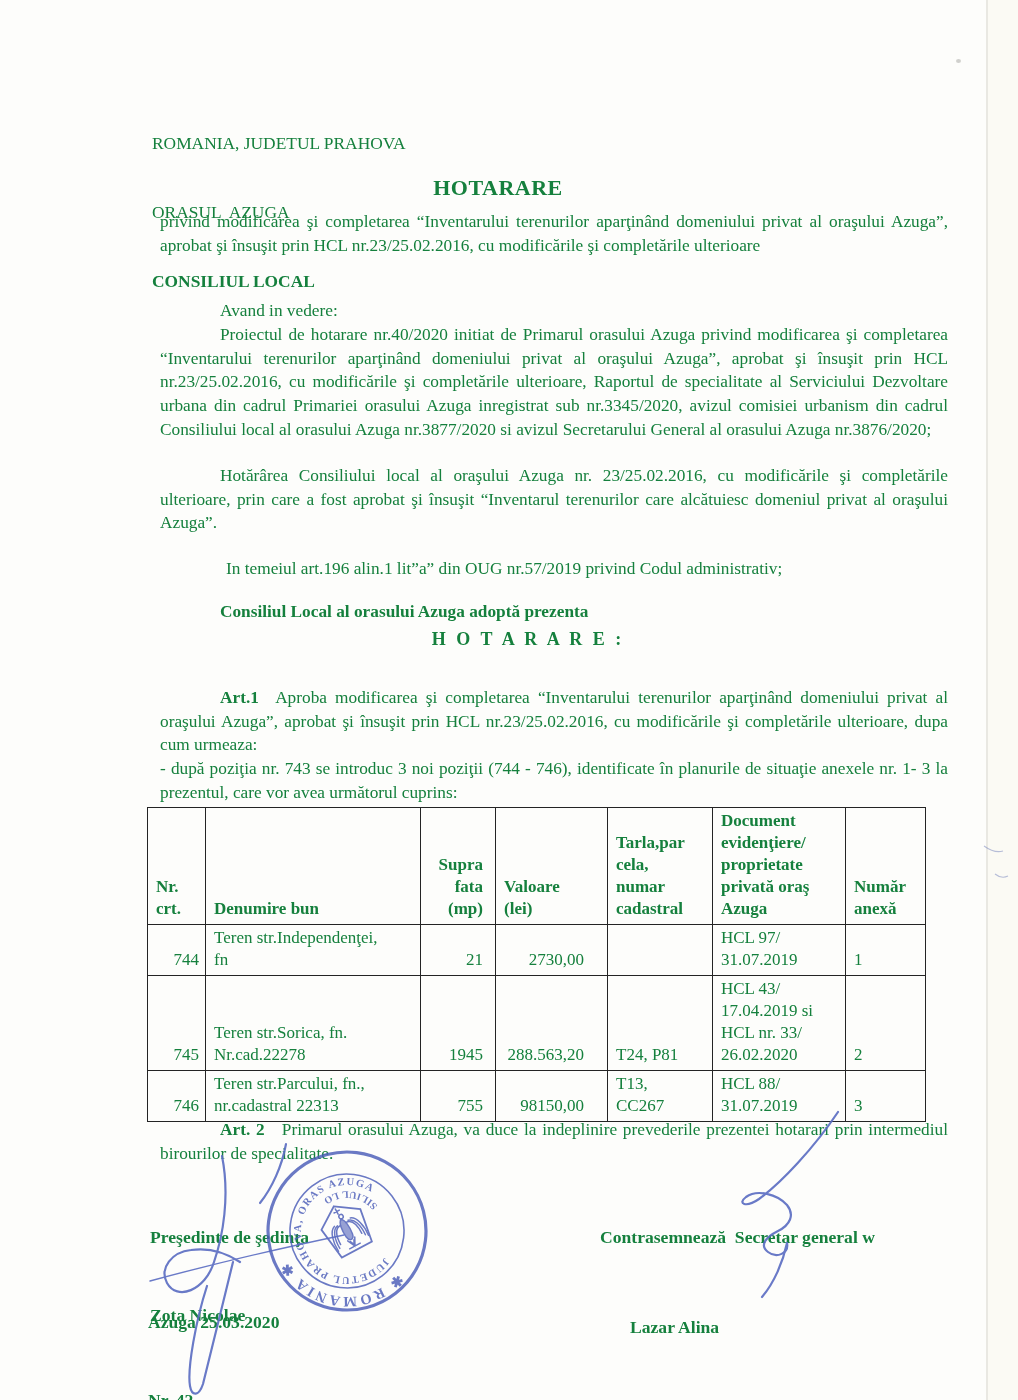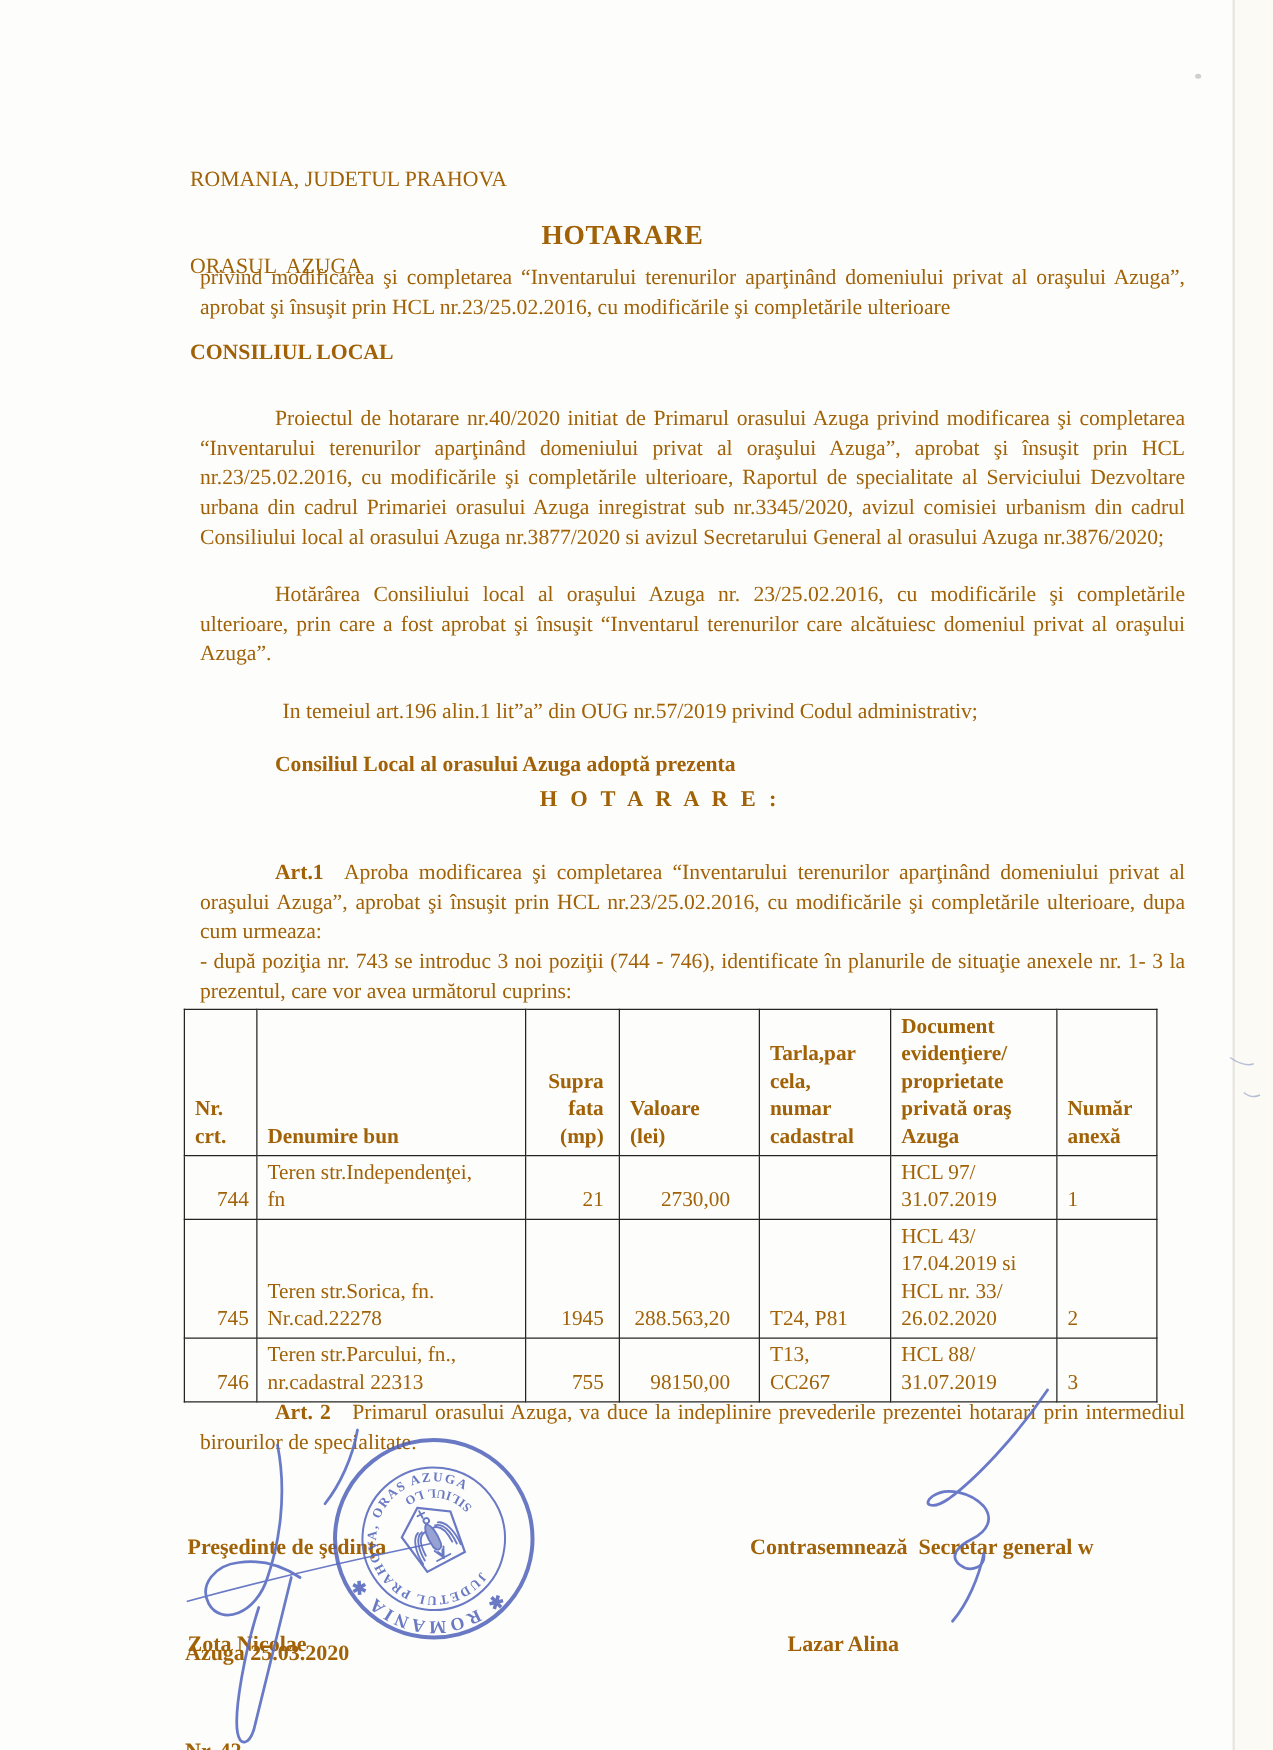--- a/index.html
+++ b/index.html
@@ -1,17 +1,17 @@
 <!DOCTYPE html>
 <html><head>
 <meta charset="utf-8">
 <style>
   html,body{margin:0;padding:0;background:#e9e9e9;}
   .page{position:relative;width:1018px;height:1400px;background:#fdfdfb;overflow:hidden;
-        font-family:"Liberation Serif","DejaVu Serif",serif;color:#a16207;}
+        font-family:"Liberation Serif","DejaVu Serif",serif;color:#15803d;}
   .abs{position:absolute;}
   .letterhead{left:152px;top:86px;font-size:17.4px;line-height:23px;white-space:pre;}
   .letterhead .l3{font-weight:bold;}
   .doc-title{left:148px;top:175px;width:700px;text-align:center;font-weight:bold;font-size:22px;letter-spacing:.5px;}
   .body-par{left:148px;width:788px;font-size:17.3px;line-height:23.7px;text-align:justify;margin:12px;}
   .subtitle{top:198px;}
   .preamble{top:287px;text-indent:60px;text-align:left;}
   .recital1{top:311px;text-indent:60px;}
   .recital2{top:452px;text-indent:60px;}
   .prevederile{top:522px;text-indent:60px;text-align:left;}
@@ -28,21 +28,21 @@
              padding:2px 6px 4px 8px;white-space:pre-line;font-weight:normal;overflow:hidden;}
   .inv-table th{font-weight:bold;}
   .inv-table .c2{text-align:right;padding-right:12px;}
   .inv-table td.c0{text-align:right;}
   .inv-table td.c3{text-align:right;padding-right:23px;}
   .inv-table th.c0,.inv-table th.c1,.inv-table th.c3,.inv-table th.c4,.inv-table th.c5,.inv-table th.c6{text-align:left;}
   .sig{font-size:17.6px;font-weight:bold;line-height:26px;white-space:pre;}
   .sig-left{left:150px;top:1172px;}
   .sig-left .name{}
   .sig-right{left:600px;top:1172px;}
-  .sig-right .name{margin-left:30px;}
+  .sig-right .name{margin-left:30px;margin-top:12px;}
   .footer-block{left:148px;top:1257px;font-size:17.6px;font-weight:bold;line-height:26px;white-space:pre;}
   .ink-layer{left:0;top:0;pointer-events:none;}
   .page-edge{left:986px;top:0;width:2px;height:1400px;background:#e9e8e2;}
   .page-margin-right{left:988px;top:0;width:30px;height:1400px;background:#fbfaf4;}
   .speck{left:956px;top:59px;width:5px;height:4px;background:#b9b9b4;border-radius:50%;opacity:.65;}
 </style>
 </head>
 <body>
 
 <div class="page">
@@ -50,20 +50,21 @@
   <div class="abs letterhead">
     <div>ROMANIA, JUDETUL PRAHOVA</div>
     <div>ORASUL  AZUGA</div>
     <div class="l3">CONSILIUL LOCAL</div>
   </div>
 
   <div class="abs doc-title">HOTARARE</div>
 
   <p class="abs body-par subtitle">privind modificarea şi completarea  “Inventarului  terenurilor aparţinând domeniului privat al oraşului Azuga”, aprobat şi însuşit prin HCL nr.23/25.02.2016, cu modificările şi completările ulterioare</p>
 
+  <p class="abs body-par preamble">Avand in vedere:</p>
 
   <p class="abs body-par recital1">Proiectul de hotarare nr.40/2020 initiat de Primarul orasului Azuga privind modificarea şi completarea  “Inventarului  terenurilor aparţinând domeniului privat al oraşului Azuga”, aprobat şi însuşit prin HCL nr.23/25.02.2016, cu modificările şi completările ulterioare, Raportul de specialitate  al Serviciului Dezvoltare urbana din cadrul Primariei orasului Azuga inregistrat sub nr.3345/2020, avizul comisiei urbanism din cadrul Consiliului local al orasului Azuga nr.3877/2020 si avizul Secretarului General al orasului Azuga nr.3876/2020;</p>
   <p class="abs body-par recital2">Hotărârea Consiliului local al oraşului Azuga nr. 23/25.02.2016, cu modificările şi completările ulterioare, prin care a fost aprobat şi însuşit  “Inventarul terenurilor care alcătuiesc domeniul privat al oraşului Azuga”.</p>
   <p class="abs body-par intemeiul">In temeiul art.196 alin.1 lit”a” din OUG nr.57/2019 privind Codul administrativ;</p>
 
   <p class="abs body-par adopt">Consiliul Local al orasului Azuga adoptă prezenta</p>
 
   <div class="abs decision-heading">H O T A R A R E :</div>
 
   <p class="abs body-par art1"><span style="display:inline-block;width:60px;"></span><span class="art-label">Art.1</span>&nbsp;&nbsp;<span>Aproba modificarea şi completarea  “Inventarului  terenurilor aparţinând domeniului privat al oraşului Azuga”, aprobat şi însuşit prin HCL nr.23/25.02.2016, cu modificările şi completările ulterioare, dupa cum urmeaza:</span></p>

